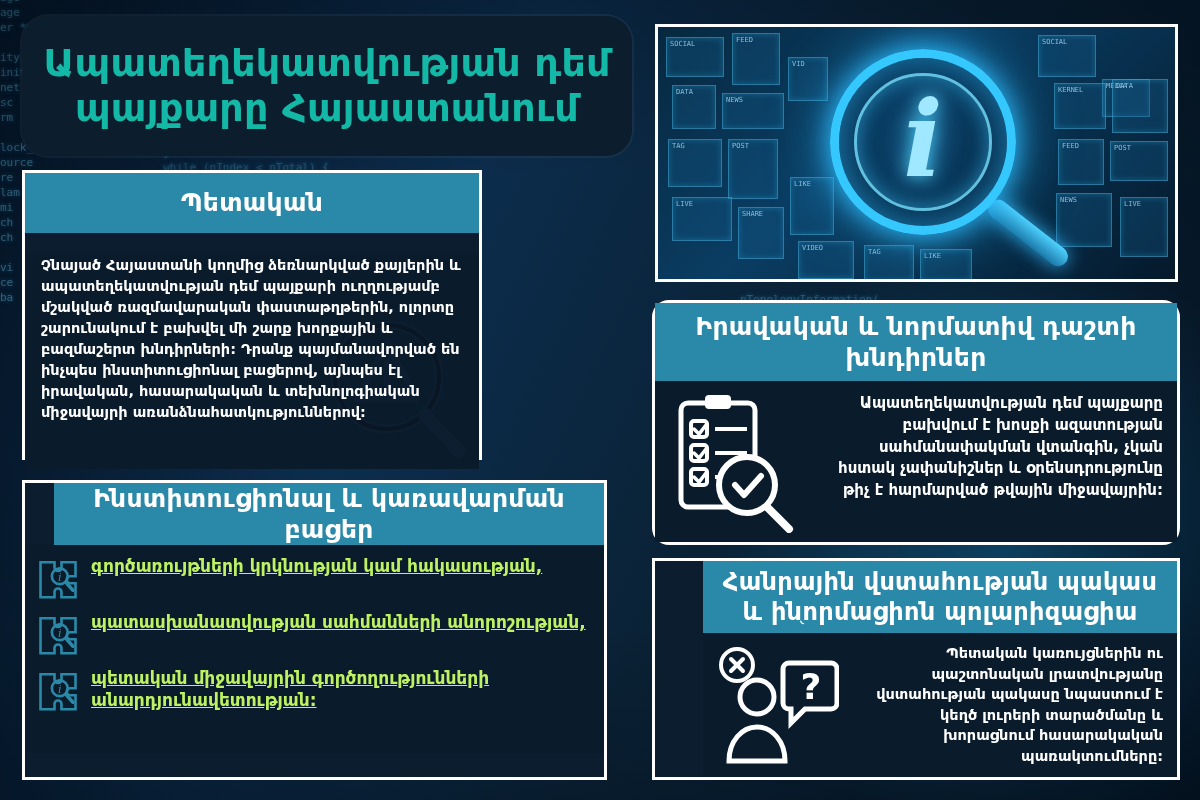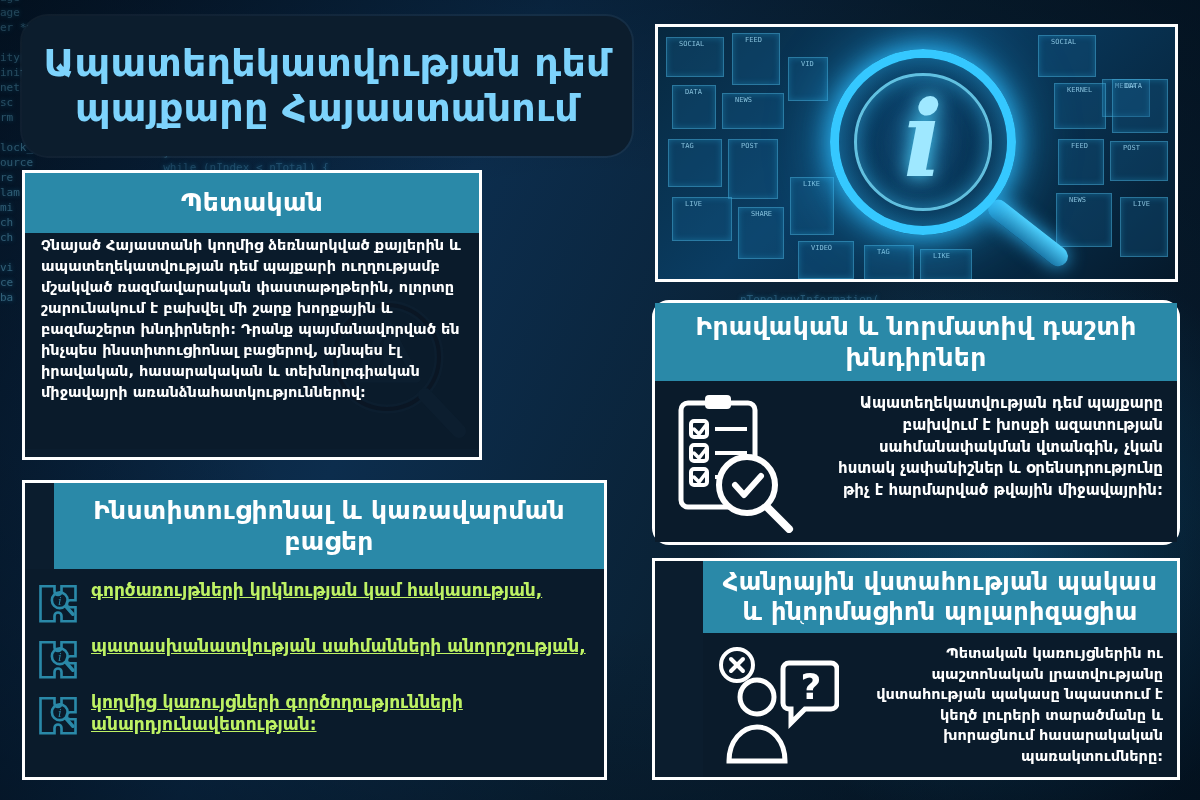--- a/index.html
+++ b/index.html
@@ -75,21 +75,21 @@
     left: 22px; top: 16px;
     width: 610px; height: 140px;
     background: #0c1d2d;
     border-radius: 26px;
     display: flex;
     align-items: center;
     justify-content: center;
     box-shadow: 0 0 0 2px rgba(255,255,255,0.05);
   }
   #title-text {
-    color: #7dd3fc;
+    color: #14b8a6;
     font-size: 38px;
     font-weight: bold;
     text-align: center;
     line-height: 1.18;
     padding: 0 18px;
     letter-spacing: 0.2px;
   }
 
   
   #hero {
@@ -106,21 +106,21 @@
       linear-gradient(135deg, #07283f 0%, #0a3d63 40%, #072a45 75%, #05192b 100%);
   }
   #hero .tile {
     position: absolute;
     border: 1px solid rgba(80,190,235,0.45);
     background: rgba(20,90,135,0.35);
     box-shadow: 0 0 6px rgba(40,170,220,0.35) inset;
   }
   #hero .tile span {
     position: absolute;
-    left: 12px; top: 2px;
+    left: 3px; top: 2px;
     font-family: "DejaVu Sans Mono", monospace;
     font-size: 7px;
     color: rgba(170,230,255,0.75);
     white-space: nowrap;
   }
   #hero .mag-ring {
     position: absolute;
     left: 172px; top: 22px;
     width: 186px; height: 186px;
     border-radius: 50%;
@@ -158,39 +158,39 @@
     width: 96px; height: 20px;
     background: linear-gradient(180deg, #4fd2ff, #1b78a8);
     border-radius: 10px;
     transform: rotate(38deg);
     box-shadow: 0 0 18px rgba(50,190,255,0.85);
   }
 
   
   #p-problems { left: 22px; top: 170px; width: 460px; height: 290px; }
   #p-problems .panel-head { height: 60px; font-size: 25px; }
-  #p-problems .panel-body { height: 216px; padding: 2px 16px 10px 16px; }
+  #p-problems .panel-body { height: 216px; padding: 2px 16px 10px 16px; margin-top: 20px; }
   #p-problems .ptext {
     font-size: 14.5px;
     font-weight: bold;
     line-height: 1.45;
     position: relative;
     z-index: 2;
   }
   .warn-icon {
     position: absolute;
     right: 8px; bottom: 4px;
     width: 150px; height: 150px;
     z-index: 1;
     opacity: 0.95;
   }
 
   
   #p-inst { left: 22px; top: 480px; width: 585px; height: 300px; }
-  #p-inst .panel-head { height: 86px; font-size: 25px; margin-left: 29px; }
+  #p-inst .panel-head { height: 62px; font-size: 25px; margin-left: 29px; }
   #p-inst .panel-body { height: 208px; padding: 10px 12px; }
   .bullet-row {
     display: flex;
     align-items: flex-start;
     gap: 12px;
     margin-bottom: 12px;
   }
   .bullet-row .bicon { flex: 0 0 42px; width: 42px; height: 42px; margin-top: 2px; }
   .bullet-row .btext {
     font-size: 17px;
@@ -409,21 +409,21 @@
       <div class="btext">պատասխանատվության սահմանների անորոշության,</div>
     </div>
 
     <div class="bullet-row">
       <svg class="bicon" viewBox="0 0 48 48">
         <path d="M4 6 h16 v6 a4 4 0 0 0 8 0 v-6 h16 v16 h-6 a4 4 0 0 0 0 8 h6 v16 H28 v-6 a4 4 0 0 0-8 0 v6 H4 Z" fill="none" stroke="#2a89a8" stroke-width="3"></path>
         <circle cx="26" cy="22" r="9" fill="none" stroke="#2a89a8" stroke-width="3"></circle>
         <line x1="33" y1="29" x2="41" y2="38" stroke="#2a89a8" stroke-width="4" stroke-linecap="round"></line>
         <text x="26" y="27" font-size="13" font-family="DejaVu Serif, serif" font-style="italic" fill="#2a89a8" text-anchor="middle">i</text>
       </svg>
-      <div class="btext">կողմից կառույցների գործողությունների անարդյունավետության:</div>
+      <div class="btext">պետական միջավայրին գործողությունների անարդյունավետության:</div>
     </div>
 
   </div>
 </div>
 
 <div class="panel" id="p-legal">
   <div class="panel-head">Իրավական և նորմատիվ դաշտի խնդիրներ</div>
   <div class="panel-body">
     <svg class="clip-icon" viewBox="0 0 130 140">
       <rect x="14" y="10" width="74" height="104" rx="7" fill="none" stroke="#ffffff" stroke-width="5"></rect>

